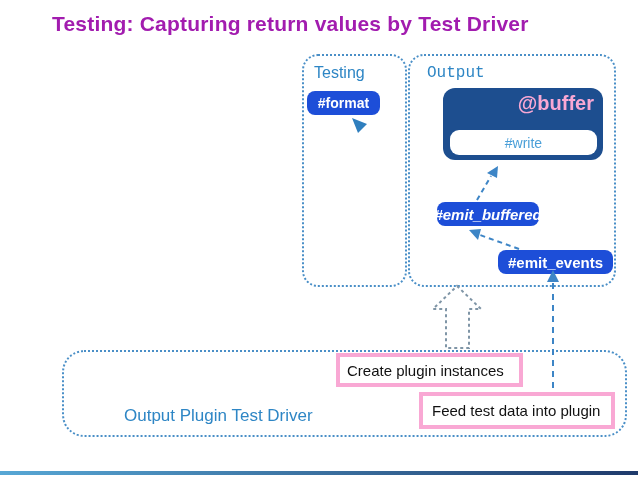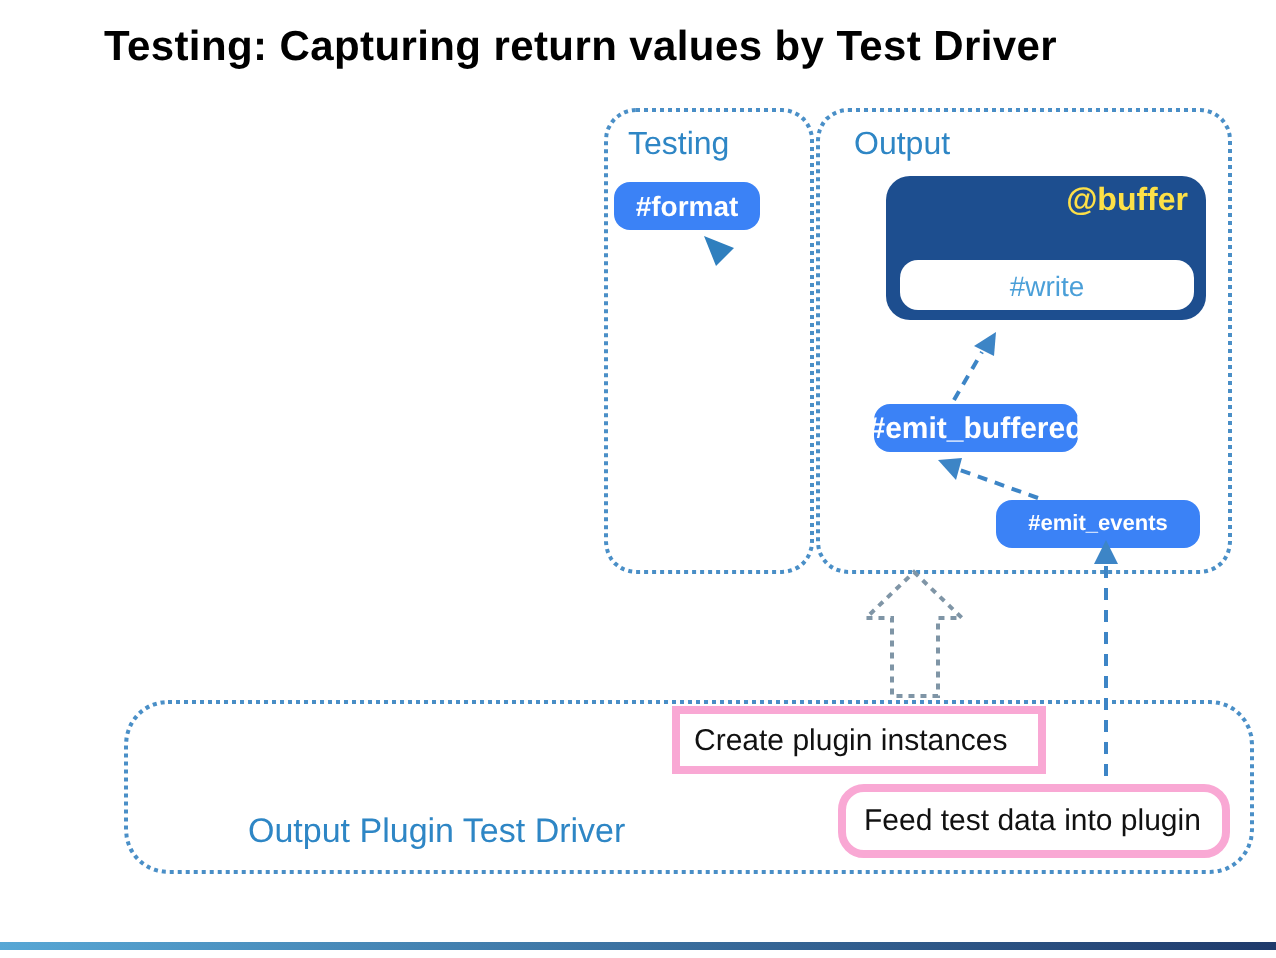--- a/index.html
+++ b/index.html
@@ -2,60 +2,60 @@
 <html><head>
 <meta charset="utf-8">
 <style>
   html,body{margin:0;padding:0;background:#ffffff;}
   .slide{
     position:relative;width:638px;height:479px;background:#ffffff;overflow:hidden;
     font-family:"Liberation Sans",sans-serif;
   }
   .title{
     position:absolute;left:52px;top:12px;font-size:21px;font-weight:bold;
-    color:#000000;letter-spacing:0.2px;white-space:nowrap;
+    color:#a21caf;letter-spacing:0.2px;white-space:nowrap;
   }
   .dotted-box{
     position:absolute;border:2px dotted #4a8fc7;background:transparent;
   }
   .box-myoutput{left:302px;top:54px;width:101px;height:229px;border-radius:16px;}
   .box-output{left:408px;top:54px;width:204px;height:229px;border-radius:16px;}
   .box-driver{left:62px;top:350px;width:561px;height:83px;border-radius:22px;}
   .class-label{
     position:absolute;font-size:16px;color:#2e86c5;white-space:nowrap;
   }
   .lbl-myoutput{left:314px;top:64px;}
-  .lbl-output{left:427px;top:64px;}
+  .lbl-output{left:427px;top:64px;font-family:Liberation Mono, monospace;}
   .lbl-driver{left:80px;top:406px;font-size:17px;margin-left:44px;}
   .pill{
-    position:absolute;background:#3b82f6;color:#ffffff;font-weight:bold;
+    position:absolute;background:#1d4ed8;color:#ffffff;font-weight:bold;
     border-radius:8px;display:flex;align-items:center;justify-content:center;
     font-size:14px;white-space:nowrap;
   }
   .pill-format{left:307px;top:91px;width:73px;height:24px;}
-  .pill-emit-buffered{left:437px;top:202px;width:102px;height:24px;font-size:15px;}
-  .pill-emit-events{left:498px;top:250px;width:102px;height:24px;font-size:11px;}
+  .pill-emit-buffered{left:437px;top:202px;width:102px;height:24px;font-size:15px;font-style:italic;}
+  .pill-emit-events{left:498px;top:250px;width:115px;height:24px;font-size:15px;}
   .buffer-box{
     position:absolute;left:443px;top:88px;width:160px;height:72px;
     background:#1d4e8f;border-radius:12px;
   }
   .buffer-label{
-    position:absolute;right:9px;top:4px;color:#fde047;font-weight:bold;font-size:16px;
+    position:absolute;right:9px;top:4px;color:#f9a8d4;font-weight:bold;font-size:20px;
   }
   .write-box{
     position:absolute;left:450px;top:130px;width:147px;height:25px;
     background:#ffffff;border-radius:9px;display:flex;align-items:center;justify-content:center;text-align:right;
   }
   .write-label{color:#4a9fd8;font-size:14px;}
   .note-box{
     position:absolute;background:#ffffff;border:4px solid #f9a8d4;
     display:flex;align-items:center;color:#111111;font-size:15px;white-space:nowrap;
   }
   .note-create{left:336px;top:353px;width:172px;height:26px;padding-left:7px;}
-  .note-feed{left:419px;top:392px;width:179px;height:29px;padding-left:9px;border-radius:13px;}
+  .note-feed{left:419px;top:392px;width:179px;height:29px;padding-left:9px;}
   .overlay{position:absolute;left:0;top:0;width:638px;height:479px;pointer-events:none;}
   .footer-bar{
     position:absolute;left:0;top:471px;width:638px;height:4px;
     background:linear-gradient(to right,#57a7d5,#1f3a6b);
   }
 </style>
 </head>
 <body>
 
 <div class="slide">

